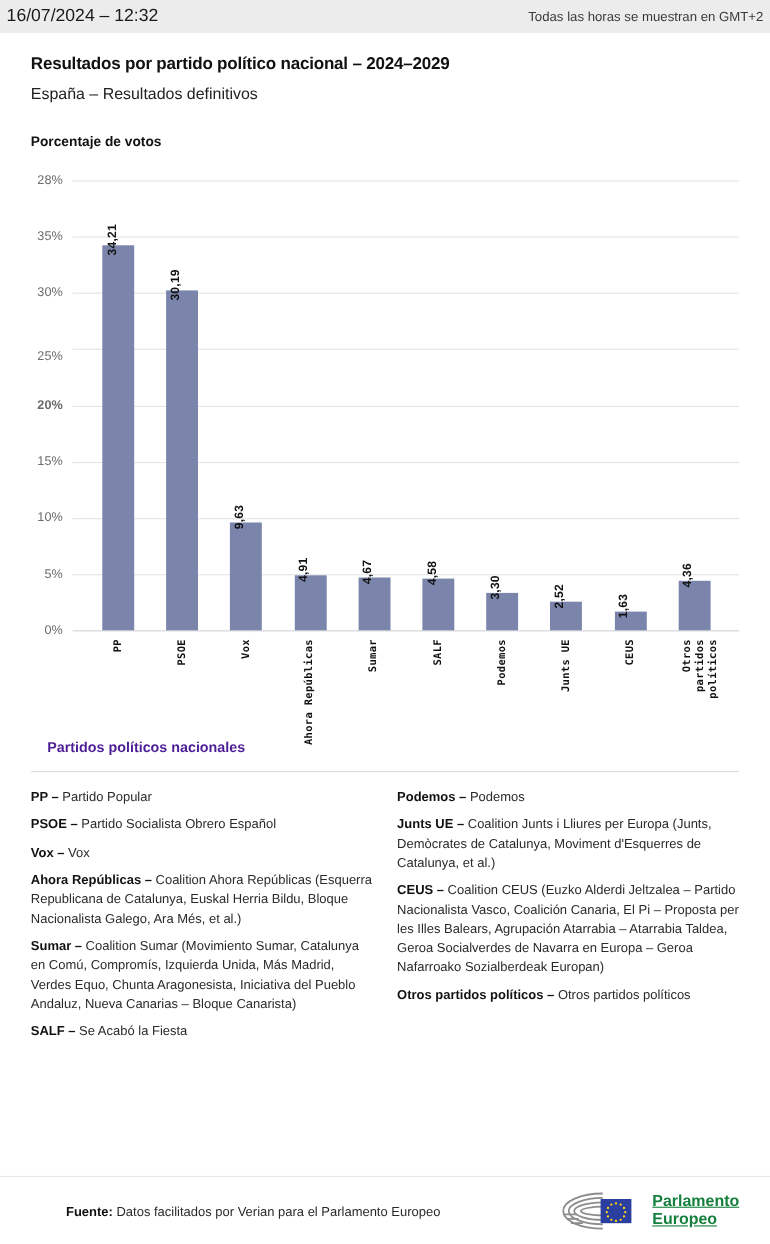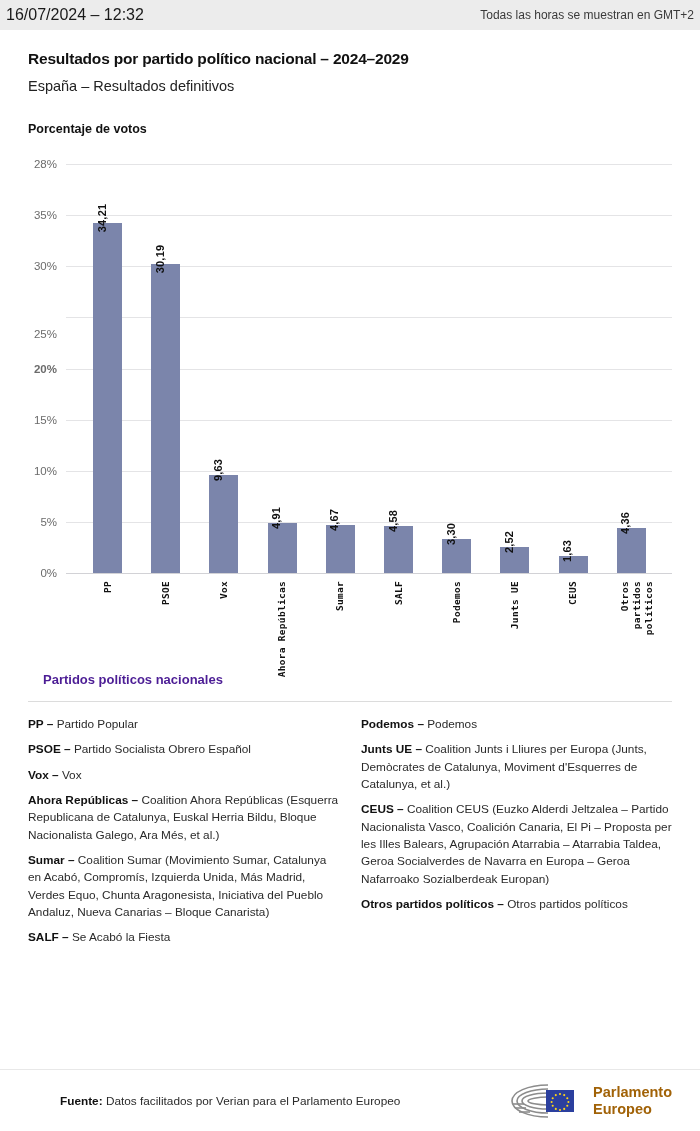--- a/index.html
+++ b/index.html
@@ -168,24 +168,25 @@
     align-items: center;
     justify-content: space-between;
     padding: 0 28px;
     background: #fff;
   }
   .source { font-size: 11.8px; color: #2a2a2a; padding-left: 32px; }
   .source b { font-weight: bold; color: #111; }
 
   .logo { display: flex; align-items: center; gap: 7px; }
   .logo-text {
-    color: #a16207;
+    color: #15803d;
     font-size: 14.5px;
     font-weight: bold;
     line-height: 1.12;
+    text-decoration: underline;
   }
 </style>
 </head>
 <body>
 
 <div class="topbar">
   <span>16/07/2024 – 12:32</span>
   <span class="topbar-tz">Todas las horas se muestran en GMT+2</span>
 </div>
 
@@ -199,21 +200,21 @@
   <div class="chart-wrap">
     <div class="plot">
       <div id="grid-layer">
           <div class="gridline" style="top: 0px;"></div>
           <div class="ytick" style="top: 0px;">28%</div>
           <div class="gridline" style="top: 51.125px;"></div>
           <div class="ytick" style="top: 51.125px;">35%</div>
           <div class="gridline" style="top: 102.25px;"></div>
           <div class="ytick" style="top: 102.25px;">30%</div>
           <div class="gridline" style="top: 153.375px;"></div>
-          <div class="ytick" style="top: 170px;">25%</div>
+          <div class="ytick" style="top: 160px;">25%</div>
           <div class="gridline" style="top: 204.5px;"></div>
           <div class="ytick" style="top: 204.5px; font-weight: bold;">20%</div>
           <div class="gridline" style="top: 255.625px;"></div>
           <div class="ytick" style="top: 255.625px;">15%</div>
           <div class="gridline" style="top: 306.75px;"></div>
           <div class="ytick" style="top: 306.75px;">10%</div>
           <div class="gridline" style="top: 357.875px;"></div>
           <div class="ytick" style="top: 357.875px;">5%</div>
           <div class="gridline baseline" style="top: 409px;"></div>
           <div class="ytick" style="top: 409px;">0%</div>
@@ -286,21 +287,21 @@
 
 <div class="legend-section">
   <div class="legend-title">Partidos políticos nacionales</div>
   <div class="legend-divider"></div>
   <div class="legend-cols">
     <div class="legend-col" id="legend-left">
         <div class="legend-entry"><b>PP –</b><span> Partido Popular</span></div>
         <div class="legend-entry"><b>PSOE –</b><span> Partido Socialista Obrero Español</span></div>
         <div class="legend-entry"><b>Vox –</b><span> Vox</span></div>
         <div class="legend-entry"><b>Ahora Repúblicas –</b><span> Coalition Ahora Repúblicas (Esquerra Republicana de Catalunya, Euskal Herria Bildu, Bloque Nacionalista Galego, Ara Més, et al.)</span></div>
-        <div class="legend-entry"><b>Sumar –</b><span> Coalition Sumar (Movimiento Sumar, Catalunya en Acabó, Compromís, Izquierda Unida, Más Madrid, Verdes Equo, Chunta Aragonesista, Iniciativa del Pueblo Andaluz, Nueva Canarias – Bloque Canarista)</span></div>
+        <div class="legend-entry"><b>Sumar –</b><span> Coalition Sumar (Movimiento Sumar, Catalunya en Comú, Compromís, Izquierda Unida, Más Madrid, Verdes Equo, Chunta Aragonesista, Iniciativa del Pueblo Andaluz, Nueva Canarias – Bloque Canarista)</span></div>
         <div class="legend-entry"><b>SALF –</b><span> Se Acabó la Fiesta</span></div>
       </div>
     <div class="legend-col" id="legend-right">
         <div class="legend-entry"><b>Podemos –</b><span> Podemos</span></div>
         <div class="legend-entry"><b>Junts UE –</b><span> Coalition Junts i Lliures per Europa (Junts, Demòcrates de Catalunya, Moviment d'Esquerres de Catalunya, et al.)</span></div>
         <div class="legend-entry"><b>CEUS –</b><span> Coalition CEUS (Euzko Alderdi Jeltzalea – Partido Nacionalista Vasco, Coalición Canaria, El Pi – Proposta per les Illes Balears, Agrupación Atarrabia – Atarrabia Taldea, Geroa Socialverdes de Navarra en Europa – Geroa Nafarroako Sozialberdeak Europan)</span></div>
         <div class="legend-entry"><b>Otros partidos políticos –</b><span> Otros partidos políticos</span></div>
       </div>
   </div>
 </div>

